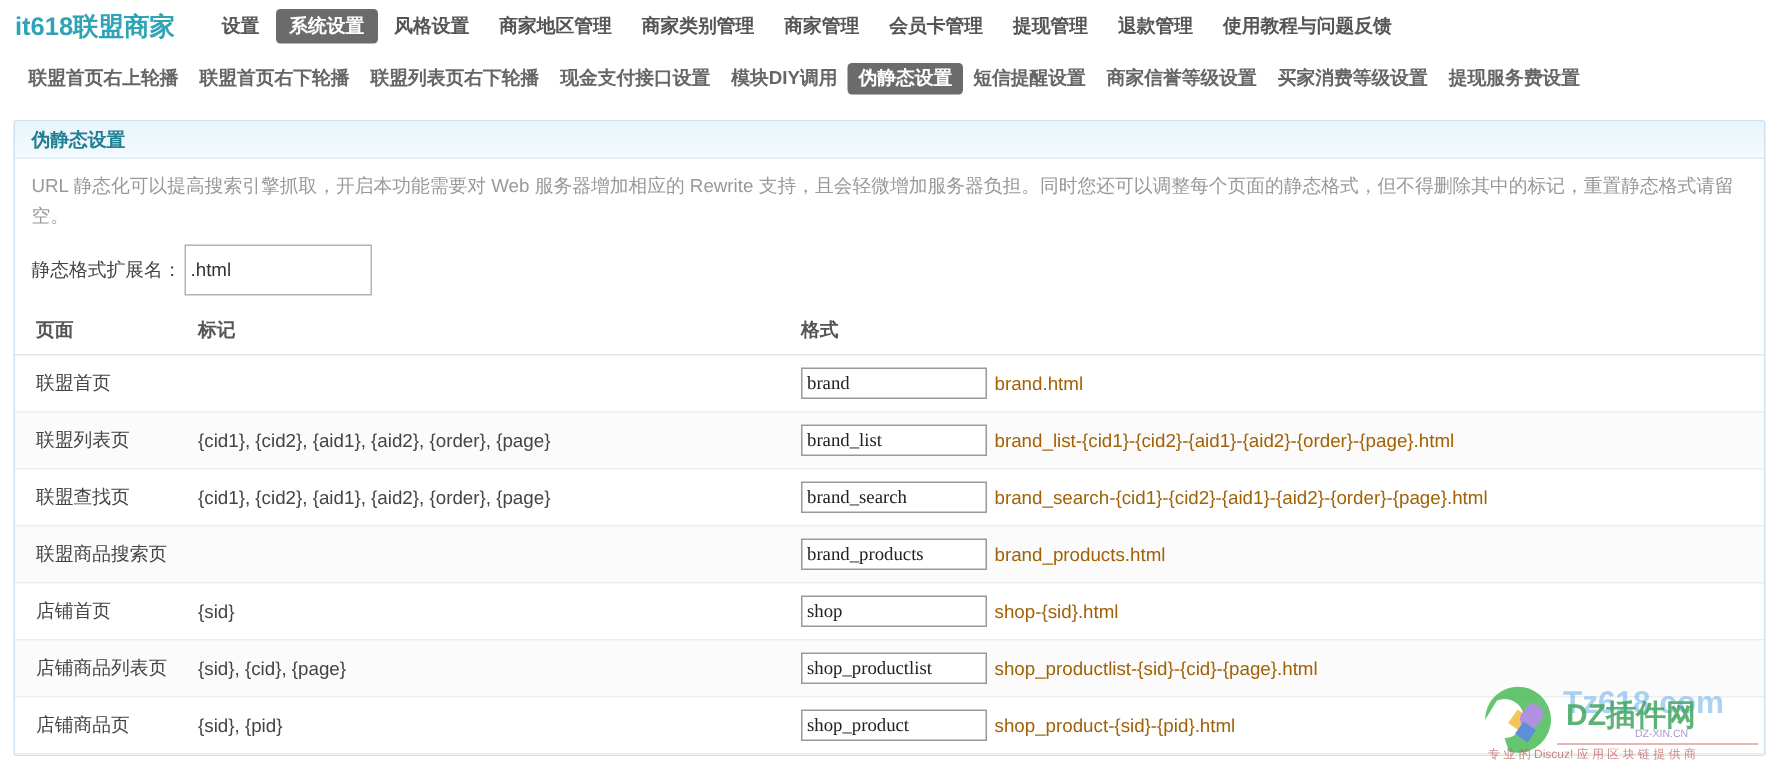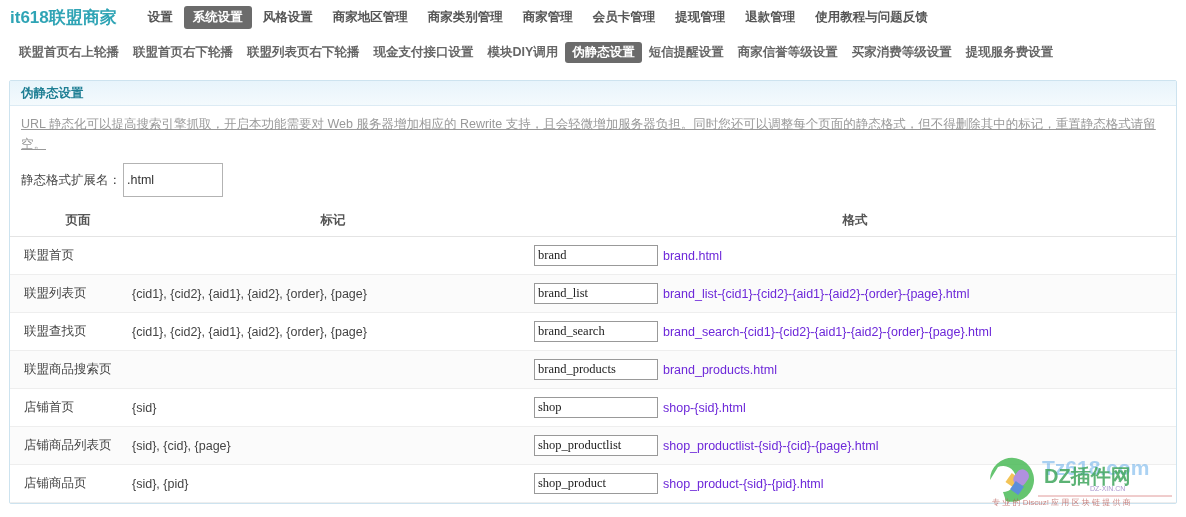--- a/index.html
+++ b/index.html
@@ -87,52 +87,52 @@
     font-size: 12.5px;
     font-weight: bold;
   }
   .panel-body { padding: 0; }
 
   .notice {
     padding: 8px 11px 2px 11px;
     font-size: 12.5px;
     line-height: 20px;
   }
-  .notice-normal { color: #999999; text-decoration: underline; }
+  .notice-normal { color: #999999; }
   .notice-warn { color: #c0392b; font-weight: bold; }
 
   
   .extrow {
     display: flex;
     align-items: center;
     padding: 7px 11px 9px 11px;
     font-size: 12.5px;
     color: #444444;
   }
   .extrow-label { margin-right: 2px; white-space: nowrap; }
   .ext-input {
-    width: 100px;
+    width: 125px;
     height: 20px;
     border: 1px solid #b3b3b3;
     background: #ffffff;
     font-size: 12.5px;
     font-family: "Liberation Sans", sans-serif;
     color: #333333;
     padding: 16px 3px;
     outline: none;
   }
 
   
   table.fmt {
     width: 100%;
     border-collapse: collapse;
     font-size: 12.5px;
   }
   table.fmt th {
-    text-align: center;
+    text-align: left;
     font-weight: bold;
     color: #555555;
     padding: 6px 0 7px 0;
     border-bottom: 1px solid #e4e4e4;
     font-size: 12.5px;
     margin-top: 38px;
   }
   table.fmt td {
     padding: 8px 0;
     color: #444444;
@@ -153,21 +153,21 @@
     background: #ffffff;
     font-size: 12.5px;
     font-family: Liberation Serif, serif;
     color: #222222;
     padding: 0 3px;
     outline: none;
     vertical-align: middle;
   }
   .fmt-preview {
     margin-left: 5px;
-    color: #6d28d9;
+    color: #a16207;
     vertical-align: middle;
   }
 
   
   .watermark {
     position: absolute;
     right: 6px;
     bottom: 4px;
     width: 198px;
     height: 66px;

